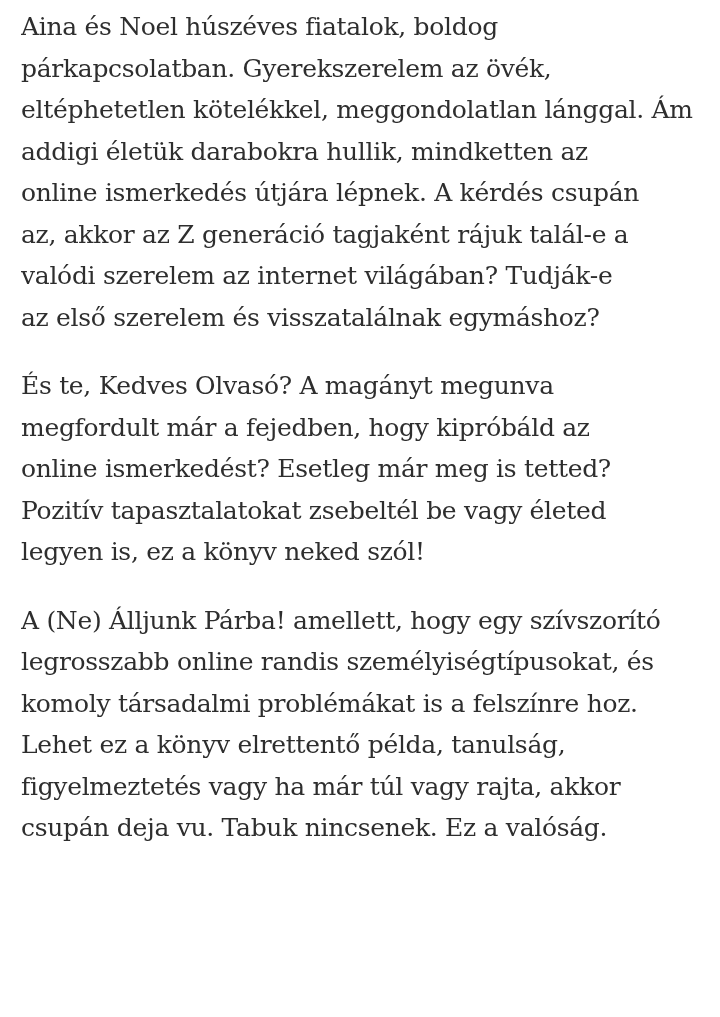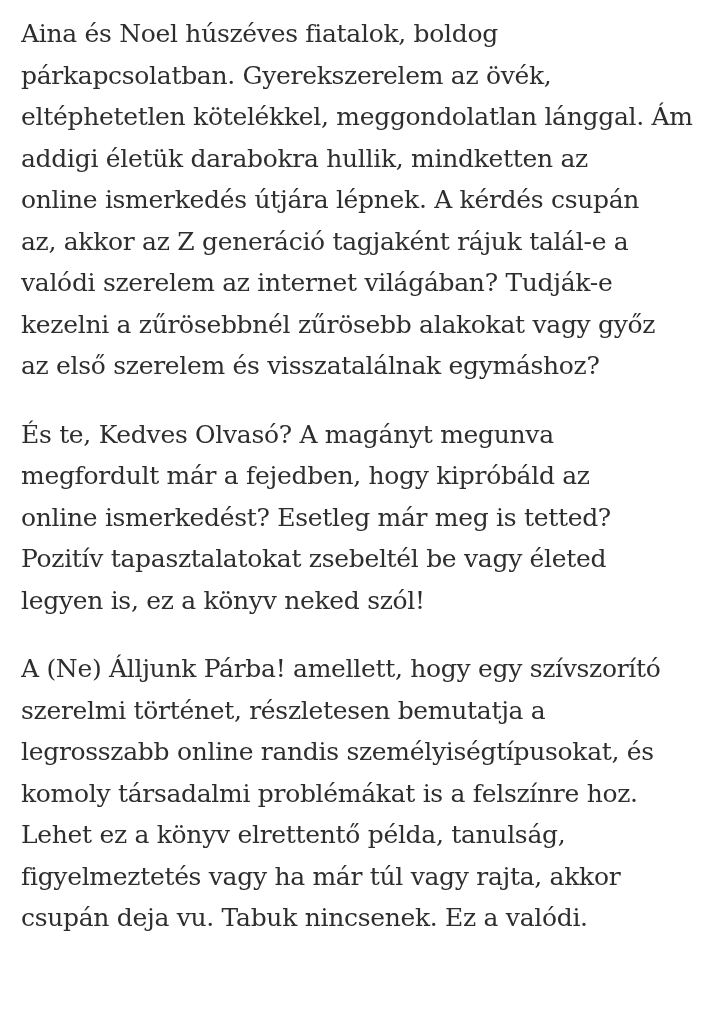--- a/index.html
+++ b/index.html
@@ -15,21 +15,21 @@
     color: #2e2e2e;
   }
   .page {
     box-sizing: border-box;
     width: 720px;
     height: 1017px;
     padding: 6px 18px 0 21px;
     background: #ffffff;
   }
   .paragraph {
-    margin: 7px 0 27px 0;
+    margin: 0 0 27px 0;
   }
   .text-line {
     font-size: 25px;
     line-height: 41.5px;
     letter-spacing: -0.3px;
     white-space: nowrap;
     overflow: hidden;
   }
 </style>
 </head>
@@ -38,35 +38,33 @@
 <main class="page">
 
   <div class="paragraph">
     <div class="text-line">Aina és Noel húszéves fiatalok, boldog</div>
     <div class="text-line">párkapcsolatban. Gyerekszerelem az övék,</div>
     <div class="text-line">eltéphetetlen kötelékkel, meggondolatlan lánggal. Ám</div>
     <div class="text-line">addigi életük darabokra hullik, mindketten az</div>
     <div class="text-line">online ismerkedés útjára lépnek. A kérdés csupán</div>
     <div class="text-line">az, akkor az Z generáció tagjaként rájuk talál-e a</div>
     <div class="text-line">valódi szerelem az internet világában? Tudják-e</div>
-    <div class="text-line">kezelni a zűrösebbnél zűrösebb alakokat vagy győz</div>
     <div class="text-line">az első szerelem és visszatalálnak egymáshoz?</div>
   </div>
 
   <div class="paragraph">
     <div class="text-line">És te, Kedves Olvasó? A magányt megunva</div>
     <div class="text-line">megfordult már a fejedben, hogy kipróbáld az</div>
     <div class="text-line">online ismerkedést? Esetleg már meg is tetted?</div>
     <div class="text-line">Pozitív tapasztalatokat zsebeltél be vagy életed</div>
     <div class="text-line">legyen is, ez a könyv neked szól!</div>
   </div>
 
   <div class="paragraph">
     <div class="text-line">A (Ne) Álljunk Párba! amellett, hogy egy szívszorító</div>
-    <div class="text-line">szerelmi történet, részletesen bemutatja a</div>
     <div class="text-line">legrosszabb online randis személyiségtípusokat, és</div>
     <div class="text-line">komoly társadalmi problémákat is a felszínre hoz.</div>
     <div class="text-line">Lehet ez a könyv elrettentő példa, tanulság,</div>
     <div class="text-line">figyelmeztetés vagy ha már túl vagy rajta, akkor</div>
-    <div class="text-line">csupán deja vu. Tabuk nincsenek. Ez a valódi.</div>
+    <div class="text-line">csupán deja vu. Tabuk nincsenek. Ez a valóság.</div>
   </div>
 
 </main>
 
 </body></html>

